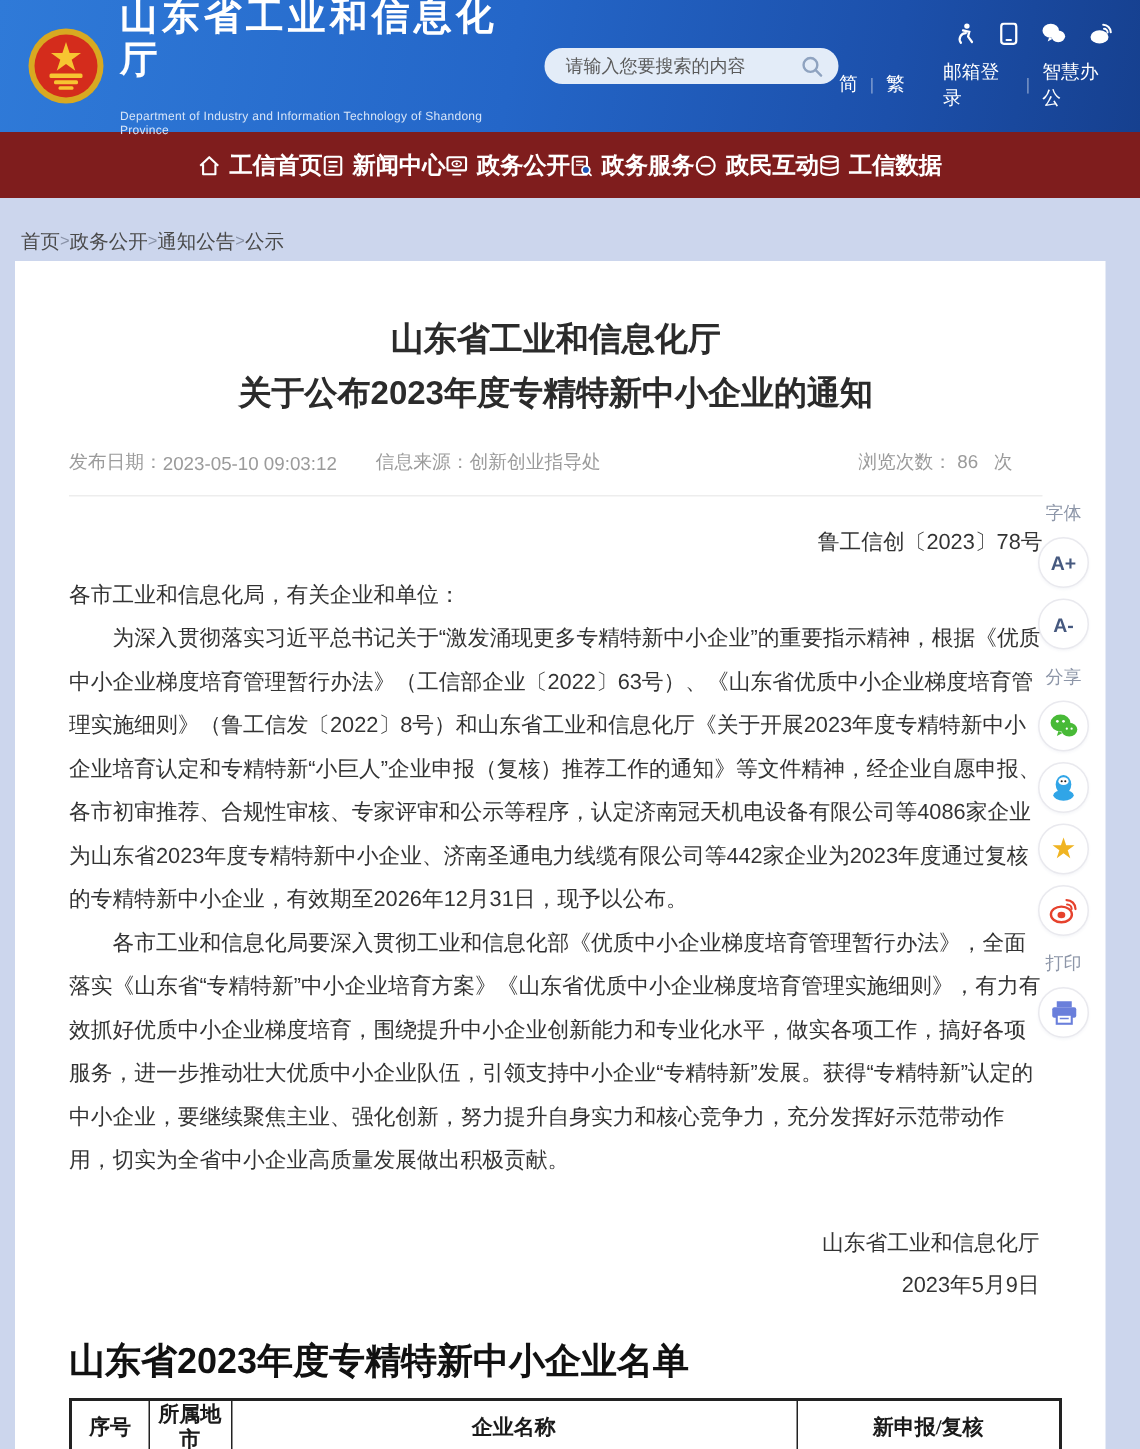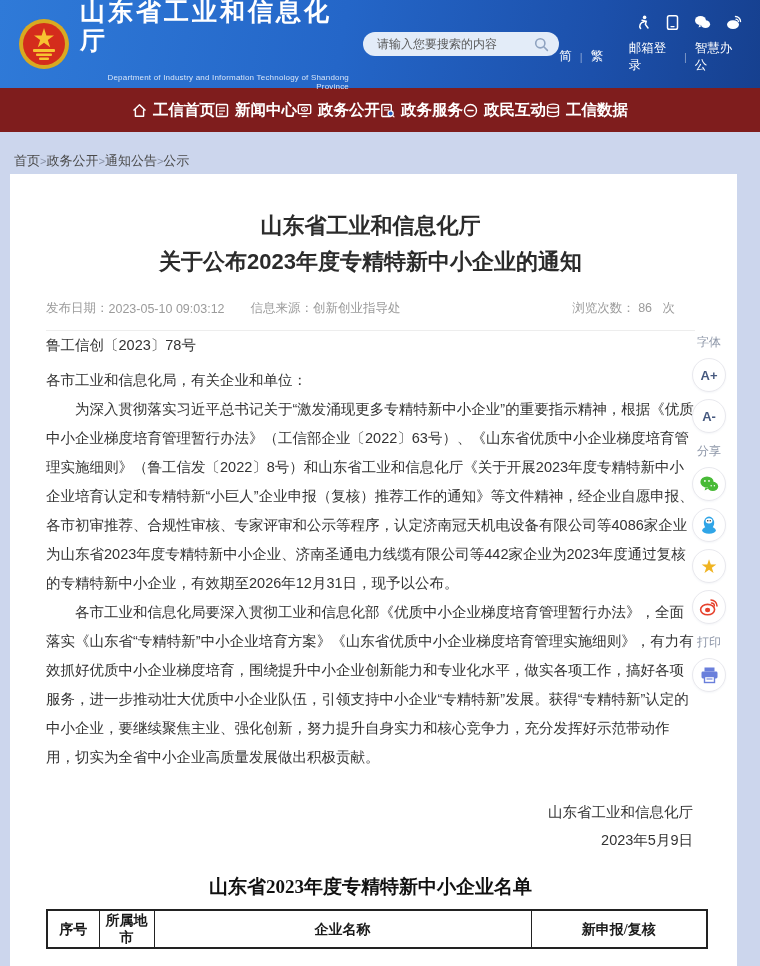--- a/index.html
+++ b/index.html
@@ -11,21 +11,21 @@
     color:#333;
   }
   
   .top-header {
     height:88px; display:flex; align-items:center; padding:0 18px;
     background:linear-gradient(100deg,#2f7ad8 0%,#2466c8 45%,#1c50ab 78%,#16408f 100%);
   }
   .logo-wrap { display:flex; align-items:center; gap:10px; }
   .emblem { width:52px; height:52px; flex:0 0 auto; }
   .site-title { color:#fff; font-size:25px; font-weight:bold; letter-spacing:3px; line-height:1.15; }
-  .site-sub { color:#d6e4f8; font-size:8px; letter-spacing:.2px; margin-top:18px;text-align:right; }
+  .site-sub { color:#d6e4f8; font-size:8px; letter-spacing:.2px; margin-top:18px; }
   .search-box {
     margin-left:14px; width:202px; height:24px; background:#e3ecf8; border-radius:15px;
     display:flex; align-items:center; padding:0 10px 0 14px;
   }
   .search-box input {
     flex:1; border:none; outline:none; background:transparent; font-size:12px; color:#444;
     font-family:"Liberation Sans",sans-serif;
   }
   .search-box input::placeholder { color:#5a5a5a; }
   .hdr-right { margin-left:auto; display:flex; flex-direction:column; align-items:flex-end; gap:10px; }
@@ -47,28 +47,28 @@
   
   .card {
     position:absolute; left:10px; top:174px; width:727px; height:792px;
     background:#fff; padding:34px 42px 0 36px;
   }
   .art-title { text-align:center; font-size:22px; font-weight:bold; color:#2b2b2b; line-height:36px; }
   .meta-row { display:flex; align-items:center; margin-top:20px; font-size:12.5px; color:#9b9b9b; }
   .meta-row .m-gap { width:26px; }
   .meta-views { margin-left:auto; margin-right:20px; }
   .meta-divider { border-top:1px solid #ededed; margin-top:13px; }
-  .doc-no { text-align:left; font-size:14.5px; }
+  .doc-no { text-align:right; font-size:14.5px; margin-top:17px; }
   .body-text { font-size:14.5px; line-height:29px; color:#333; }
   .para { text-indent:2em; }
   .salutation { margin-top:6px; }
   .attachment { text-indent:2em; margin-top:0; }
   .sig-block { text-align:right; margin-top:26px; padding-right:2px; font-size:14.5px; line-height:28px; }
   
-  .tbl-title { text-align:center; font-family:Liberation Serif, serif; font-size:19px; font-weight:bold; color:#111; margin-top:20px; }
+  .tbl-title { text-align:left; font-family:Liberation Sans, sans-serif; font-size:24px; font-weight:bold; color:#111; margin-top:20px; }
   table.company { width:660px; margin:9px auto 0; border-collapse:collapse; border:2px solid #222;
     font-family:"Liberation Serif",serif; font-size:14px; color:#1a1a1a; table-layout:fixed; }
   table.company th, table.company td { border:1px solid #222; text-align:center; padding:1px 2px; height:19px; line-height:17px; }
   table.company th { font-weight:bold; height:23px; }
   col.c-no { width:52px; } col.c-city { width:55px; } col.c-name { width:377px; } col.c-flag { width:176px; }
   
   .tools { position:absolute; left:681px; top:324px; width:56px; text-align:center; }
   .tool-label { font-size:12px; color:#8d96a8; margin:10px 0 7px; }
   .tool-circle {
     width:34px; height:34px; border-radius:50%; background:#fff; border:1px solid #e9e9ee;

